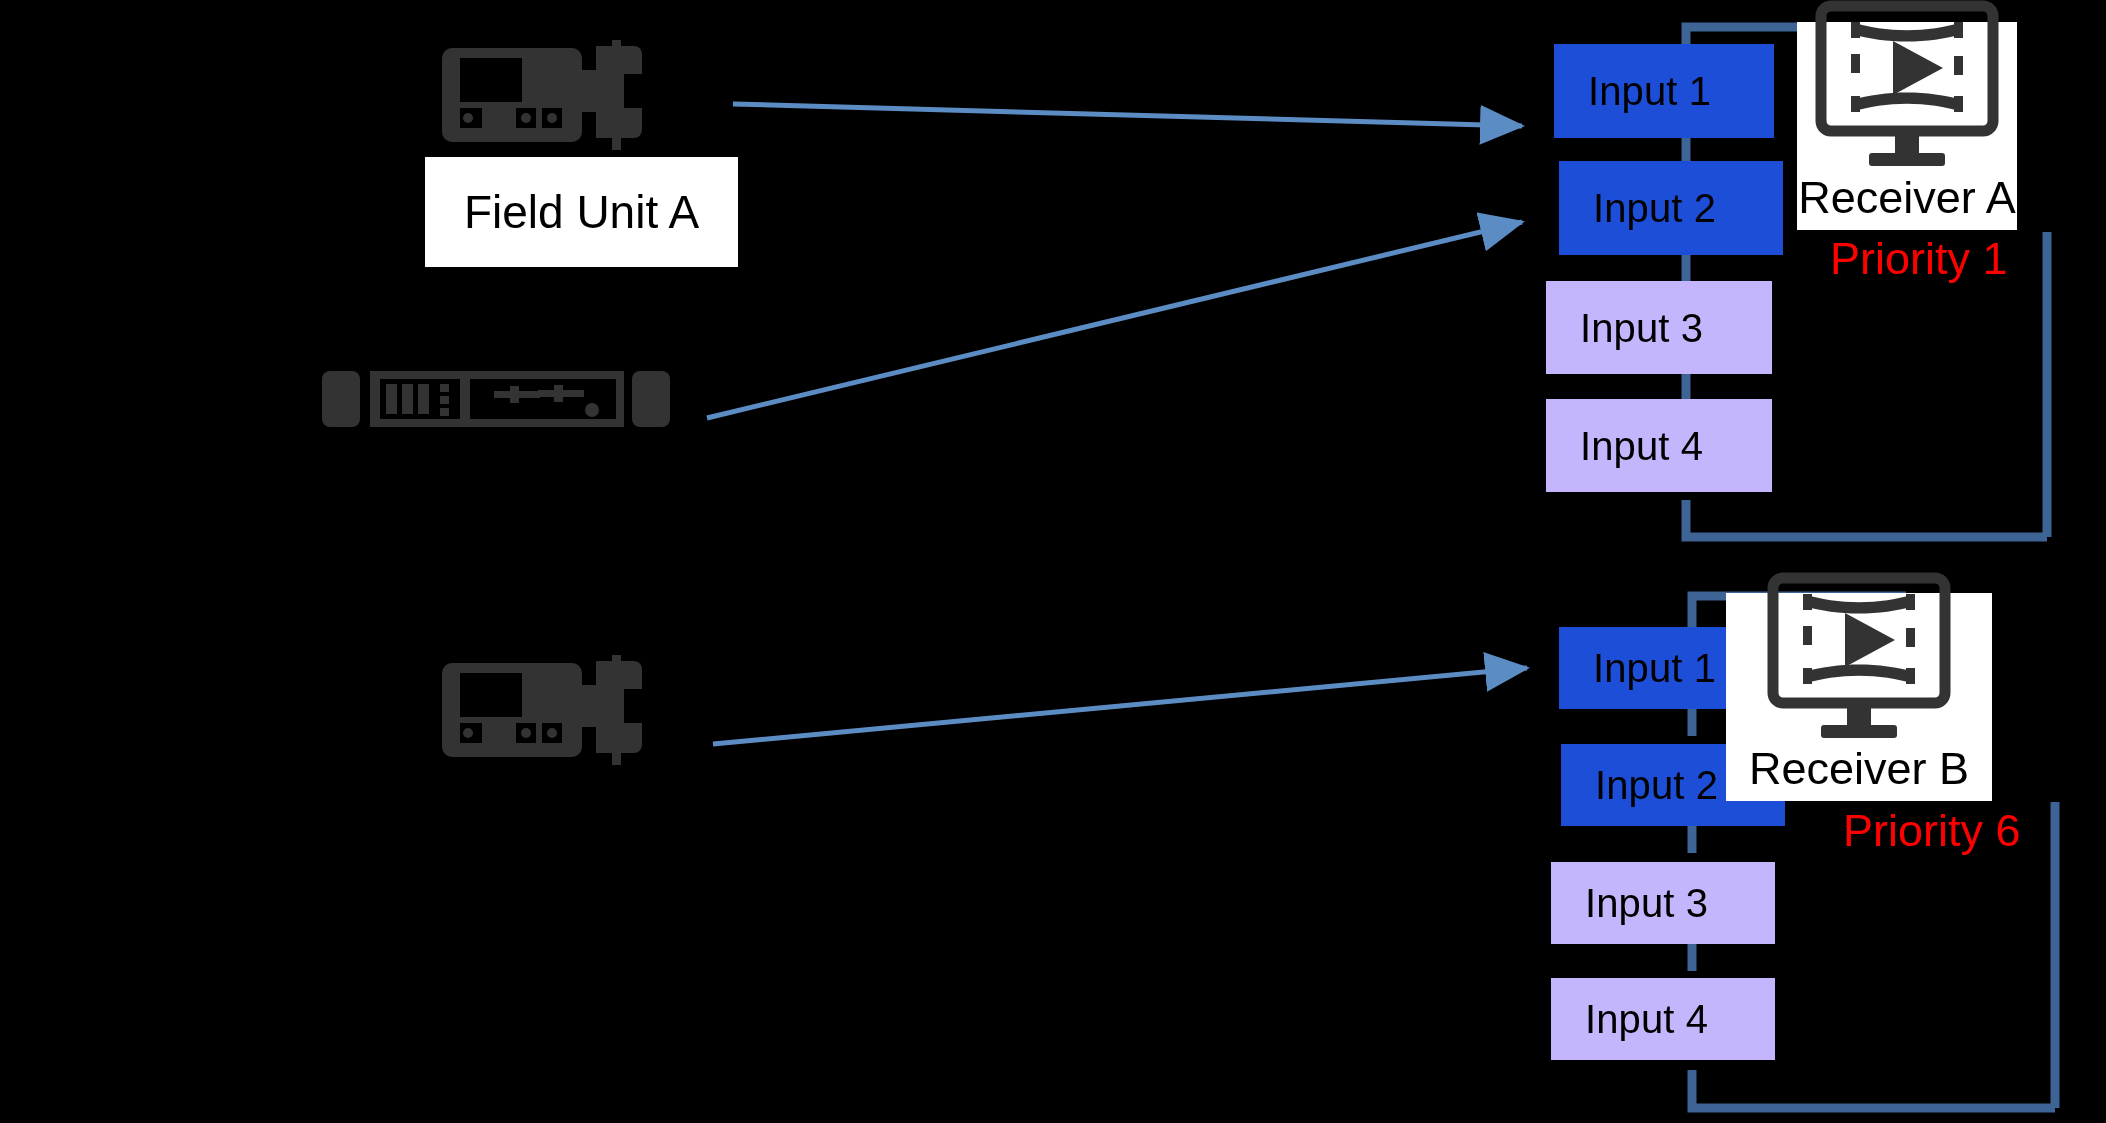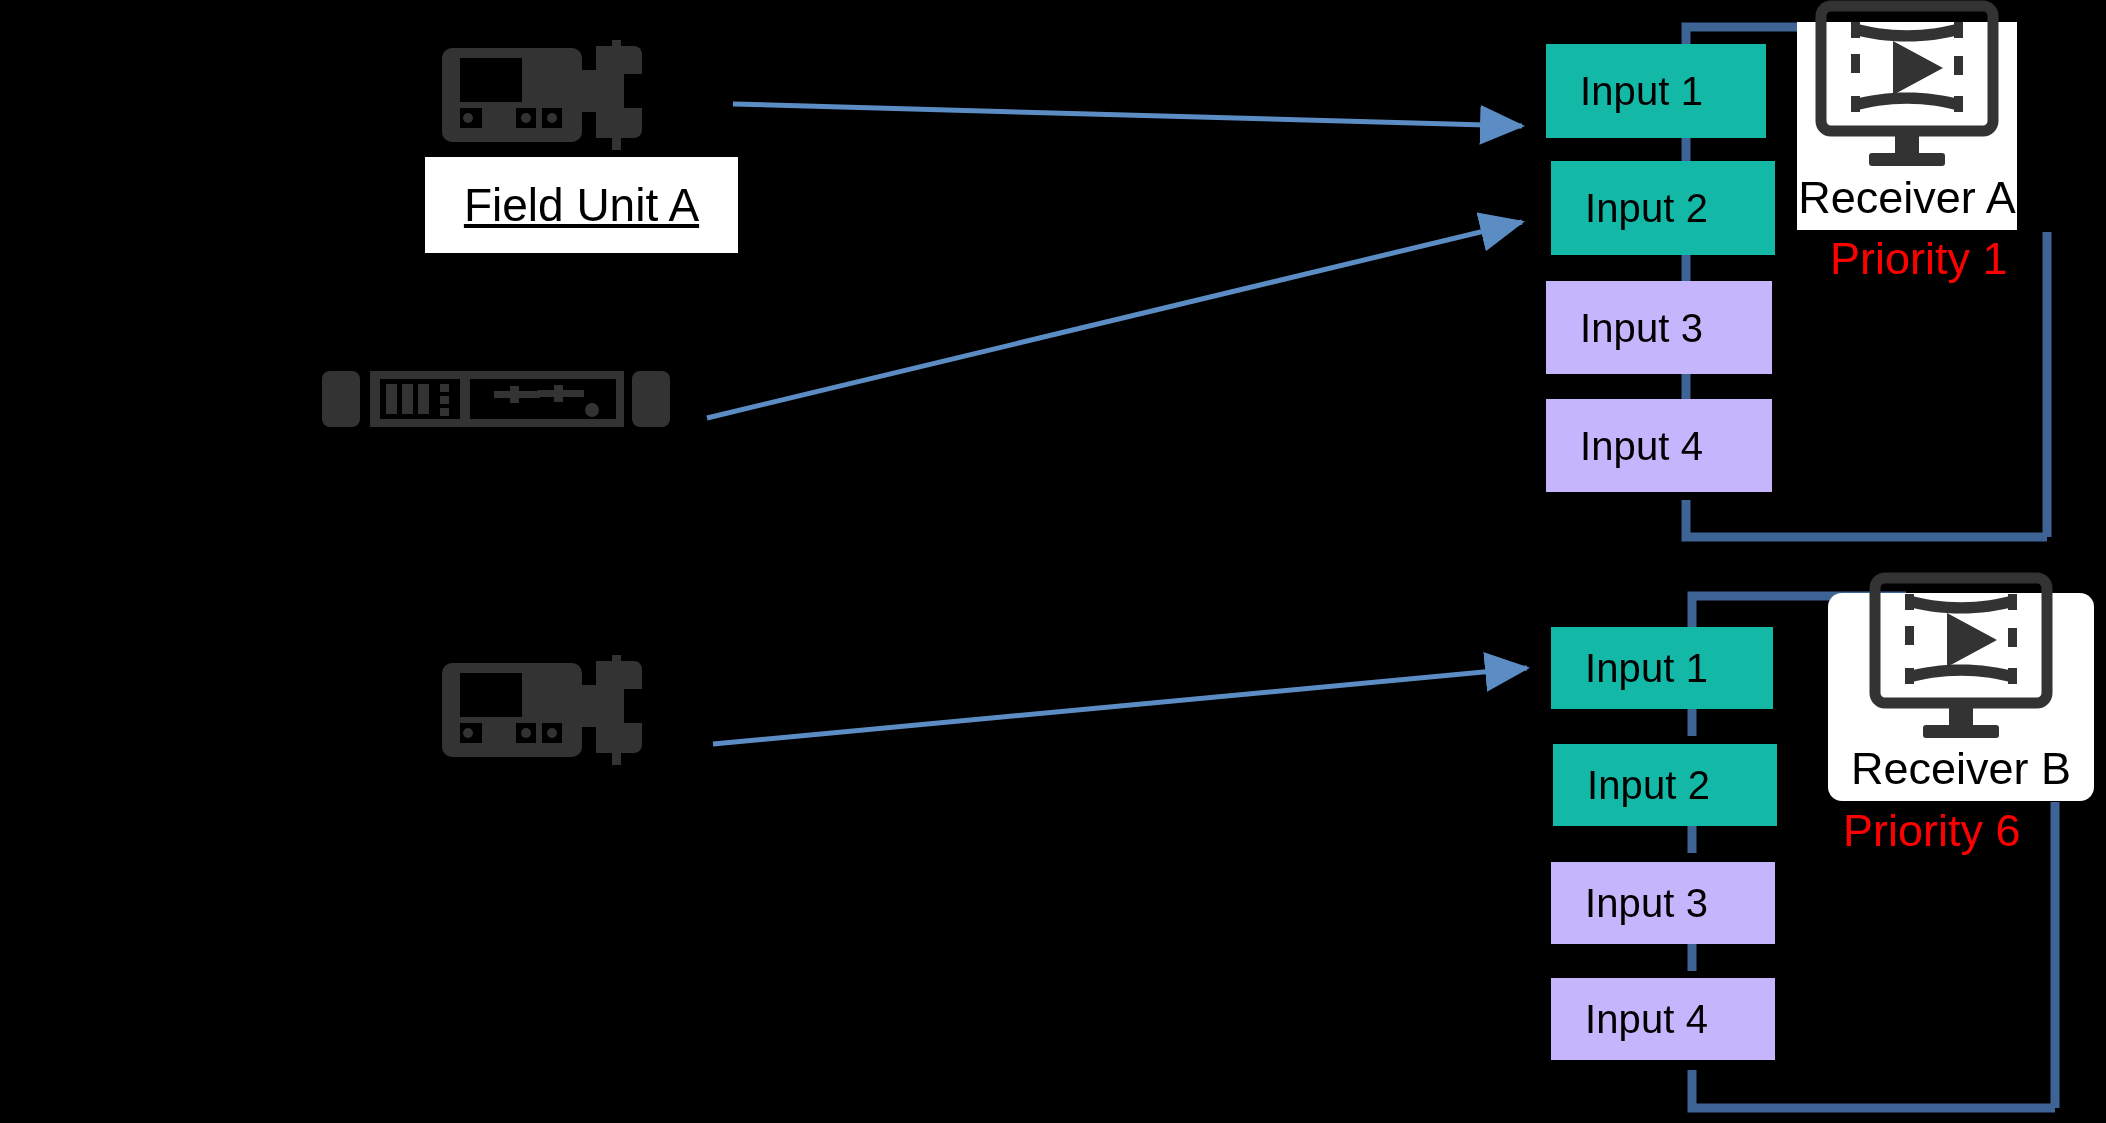--- a/index.html
+++ b/index.html
@@ -23,21 +23,21 @@
     position:absolute;
     display:flex;align-items:center;
     box-sizing:border-box;
     z-index:4;
     padding-left:34px;
     color:#000000;
     font-size:40px;
     line-height:1;
     letter-spacing:.1px;
   }
-  .input-box.active{background:#14b8a6;}
+  .input-box.active{background:#1d4ed8;margin-left:8px;}
   .input-box.idle{background:#c4b5fd;}
 
   
   .receiver-card{
     position:absolute;
     background:#FFFFFF;
     z-index:6;
     box-sizing:border-box;
     display:flex;flex-direction:column;
     align-items:center;
@@ -214,21 +214,21 @@
           <path d="M86,41 L136,68 L86,95 Z"></path>
           <rect x="88" y="131" width="24" height="24"></rect>
           <rect x="62" y="153" width="76" height="13" rx="3"></rect>
         </g>
       </svg>
     </div>
     <div class="receiver-name">Receiver A</div>
   </div>
   <div class="priority-label" style="left:1830px;top:236px;">Priority 1</div>
 
-  <div class="receiver-card" style="left:1828px;top:593px;width:266px;height:208px;border-radius:14px;">
+  <div class="receiver-card" style="left:1726px;top:593px;width:266px;height:208px;">
     <div class="mon-wrap" style="top:-21px;">
       <svg viewBox="0 0 200 175" width="200" height="175">
         <g fill="none" stroke="#333333" stroke-width="11" stroke-linejoin="round" stroke-linecap="round">
           <rect x="14" y="6" width="172" height="125" rx="10"></rect>
         </g>
         <g fill="#333333">
           <path d="M44,22 C80,33 120,33 156,22 L156,34 C120,44 80,44 44,34 Z"></path>
           <path d="M44,112 C80,101 120,101 156,112 L156,100 C120,90 80,90 44,100 Z"></path>
           <rect x="44" y="22" width="9" height="16"></rect>
           <rect x="147" y="22" width="9" height="16"></rect>
@@ -239,21 +239,21 @@
           <path d="M86,41 L136,68 L86,95 Z"></path>
           <rect x="88" y="131" width="24" height="24"></rect>
           <rect x="62" y="153" width="76" height="13" rx="3"></rect>
         </g>
       </svg>
     </div>
     <div class="receiver-name">Receiver B</div>
   </div>
   <div class="priority-label" style="left:1843px;top:808px;">Priority 6</div>
 
-  <div class="label-plate" style="left:425px;top:157px;width:313px;height:96px;text-decoration:underline;">
+  <div class="label-plate" style="left:425px;top:157px;width:313px;height:110px;">
     <span>Field Unit A</span>
   </div>
 
   <svg class="svg-layer over" viewBox="0 0 2106 1123" style="pointer-events:none;">
 
     <line x1="733" y1="104" x2="1522" y2="126" stroke="#5B8CC4" stroke-width="5" marker-end="url(#arrowHead2)"></line>
 
     <line x1="707" y1="418" x2="1522" y2="222" stroke="#5B8CC4" stroke-width="5" marker-end="url(#arrowHead2)"></line>
 
     <line x1="713" y1="744" x2="1527" y2="668" stroke="#5B8CC4" stroke-width="5" marker-end="url(#arrowHead2)"></line>

